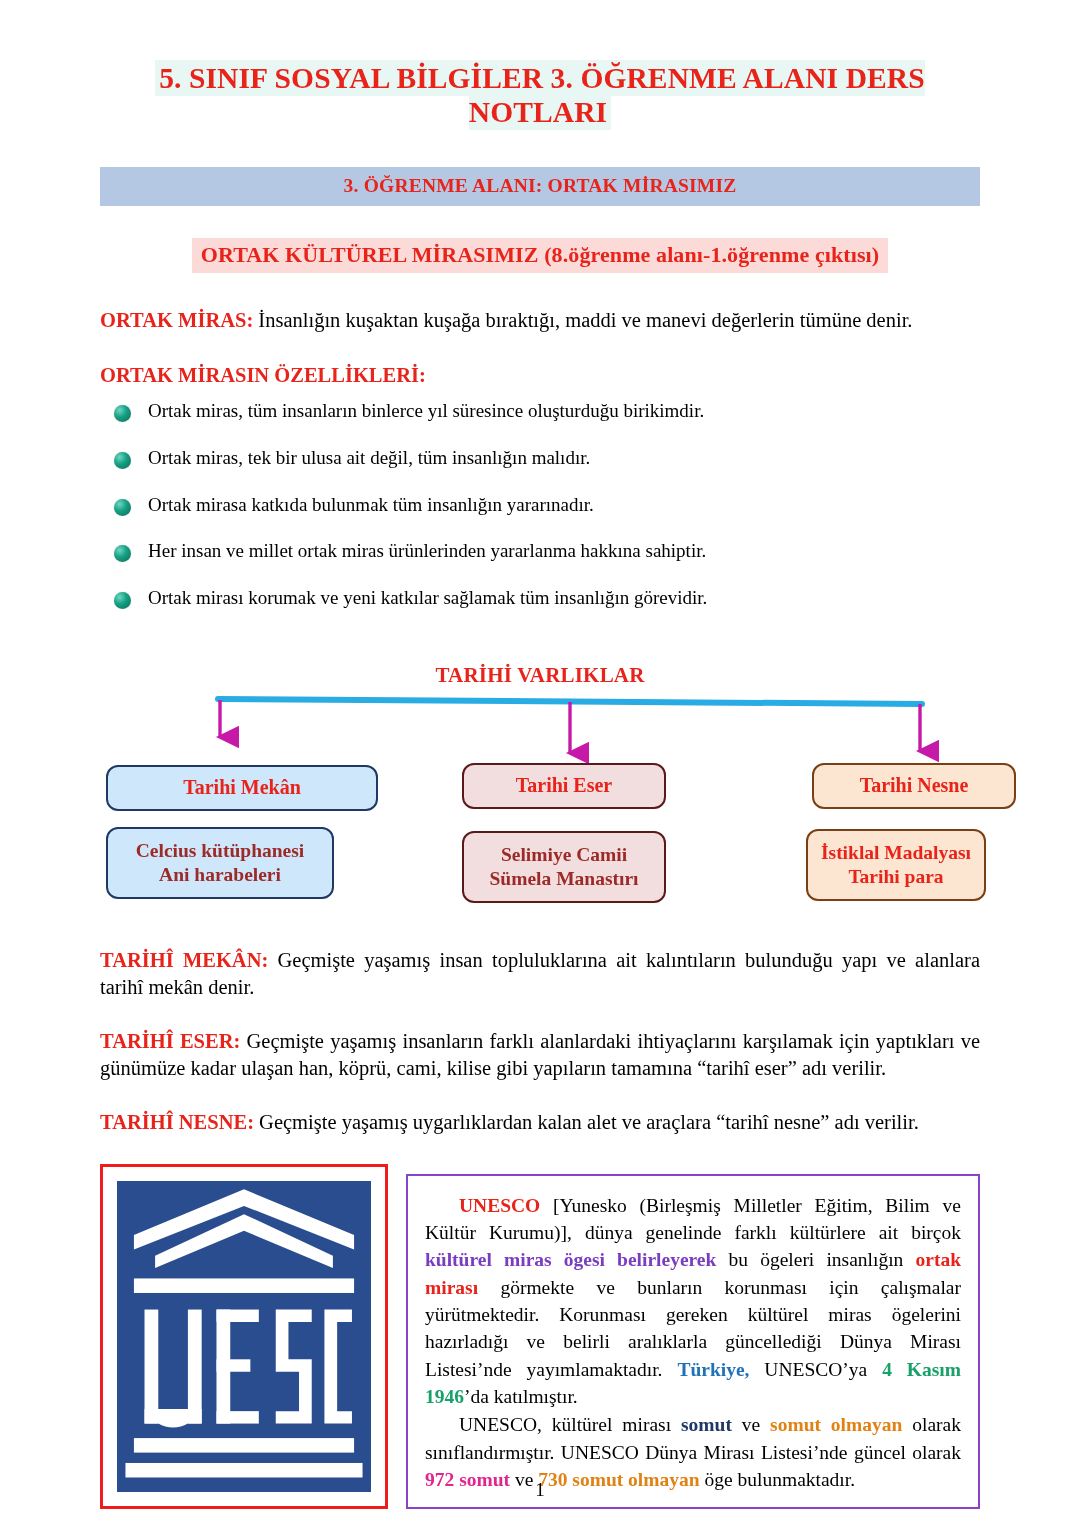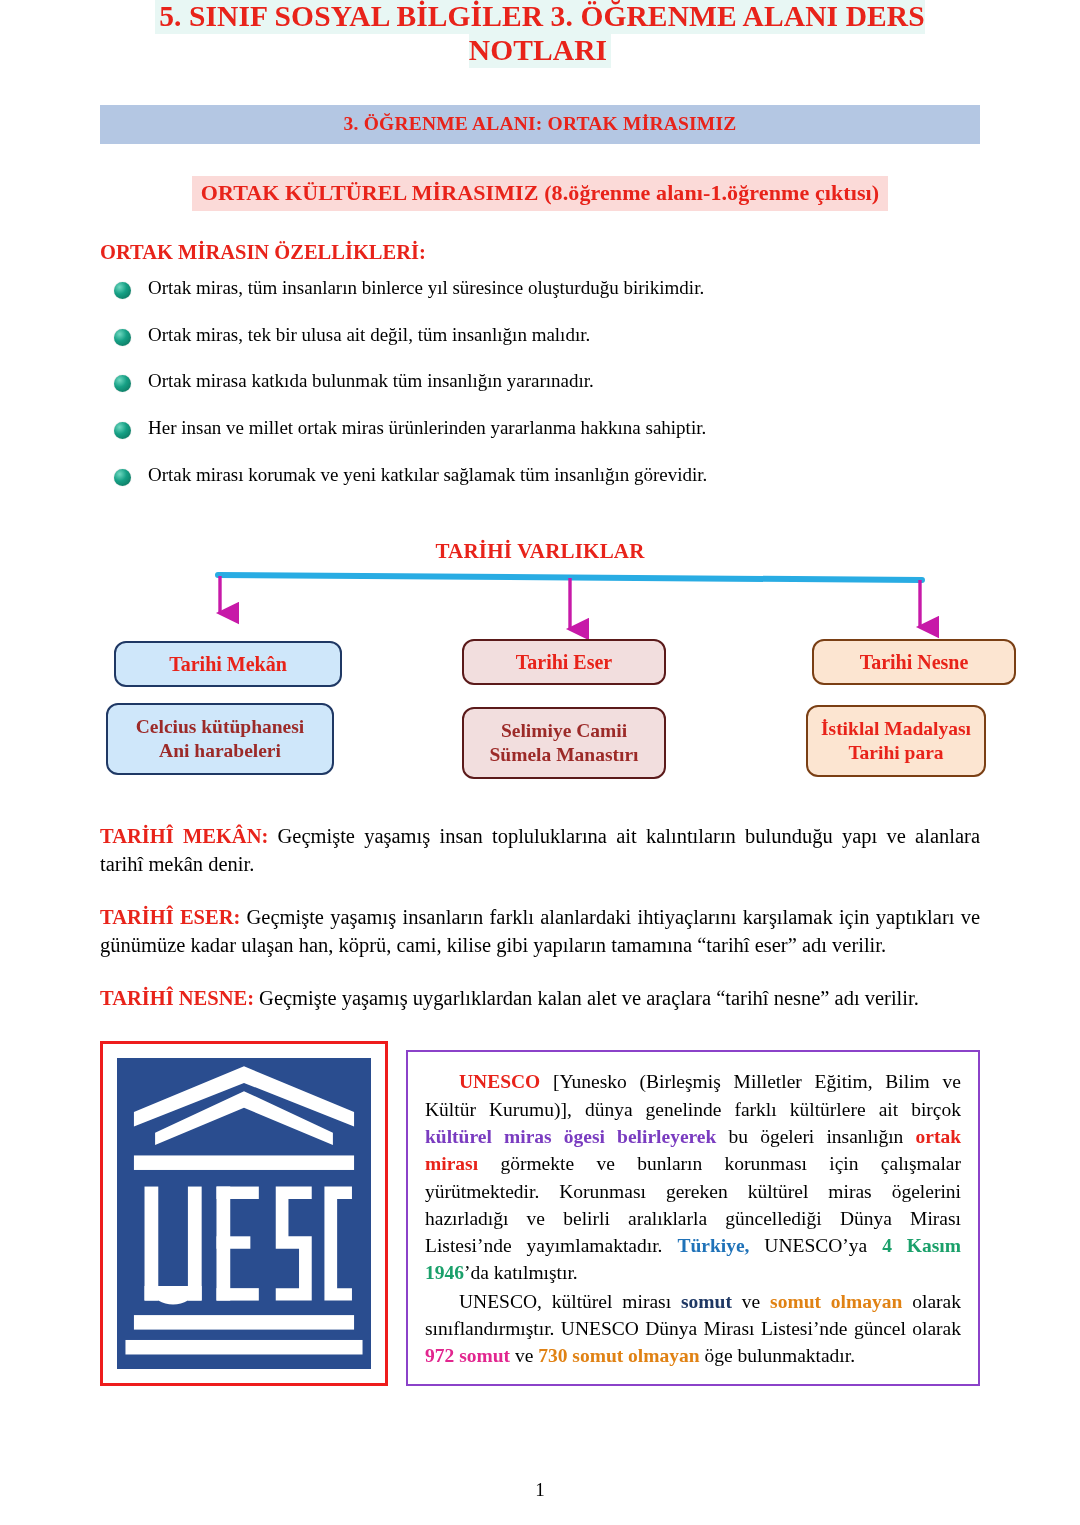--- a/index.html
+++ b/index.html
@@ -24,20 +24,21 @@
   }
 
   
   .doc-title {
     text-align: center;
     font-size: 29.5px;
     font-weight: bold;
     color: #e8231a;
     letter-spacing: 0.1px;
     margin: 0;
+    padding-top: 62px;
     line-height: 1.15;
   }
   .doc-title span.hl {
     background: #e8f7f4;
     padding: 2px 4px;
   }
 
   
   .banner-blue {
     background: #b4c7e3;
@@ -241,20 +242,21 @@
 <div class="page">
 
   <h1 class="doc-title"><span class="hl">5. SINIF SOSYAL BİLGİLER 3. ÖĞRENME ALANI DERS NOTLARI</span></h1>
 
   <div class="banner-blue">3. ÖĞRENME ALANI: ORTAK MİRASIMIZ</div>
 
   <div class="banner-pink-wrap">
     <div class="banner-pink">ORTAK KÜLTÜREL MİRASIMIZ (8.öğrenme alanı-1.öğrenme çıktısı)</div>
   </div>
 
+  <p class="para para-ortak-miras"><span class="lead">ORTAK MİRAS:</span><span> İnsanlığın kuşaktan kuşağa bıraktığı, maddi ve manevi değerlerin tümüne denir.</span></p>
 
   <h2 class="section-head">ORTAK MİRASIN ÖZELLİKLERİ:</h2>
 
   <ul class="bullets">
     <li>
       <span class="bullet-dot"></span>
       <span>Ortak miras, tüm insanların binlerce yıl süresince oluşturduğu birikimdir.</span>
     </li>
     <li>
       <span class="bullet-dot"></span>
@@ -283,21 +285,21 @@
           <polygon points="0,0 6.6,0 3.3,6.8" fill="#c719a8"></polygon>
         </marker>
       </defs>
       <line x1="118" y1="8" x2="822" y2="13" stroke="#29ace3" stroke-width="6" stroke-linecap="round"></line>
       <line x1="120" y1="9" x2="120" y2="46" stroke="#c719a8" stroke-width="3.4" marker-end="url(#arrowhead)"></line>
       <line x1="470" y1="11" x2="470" y2="62" stroke="#c719a8" stroke-width="3.4" marker-end="url(#arrowhead)"></line>
       <line x1="820" y1="13" x2="820" y2="60" stroke="#c719a8" stroke-width="3.4" marker-end="url(#arrowhead)"></line>
     </svg>
 
     <div class="flow-row">
-      <div class="node head theme-blue" style="left:14px; top:102px; width:228px; height:46px;">
+      <div class="node head theme-blue" style="left:6px; top:102px; width:272px; height:46px;">
         <span class="ln">Tarihi Mekân</span>
       </div>
       <div class="node head theme-pink" style="left:362px; top:100px; width:204px; height:46px;">
         <span class="ln">Tarihi Eser</span>
       </div>
       <div class="node head theme-peach" style="left:712px; top:100px; width:204px; height:46px;">
         <span class="ln">Tarihi Nesne</span>
       </div>
 
       <div class="node child theme-blue" style="left:6px; top:164px; width:228px; height:72px;">

